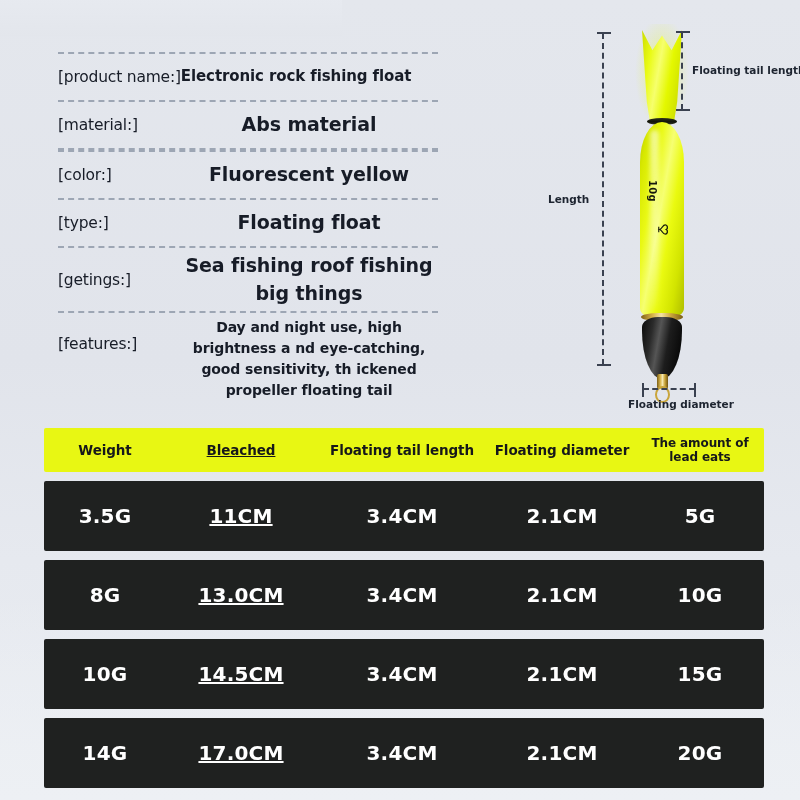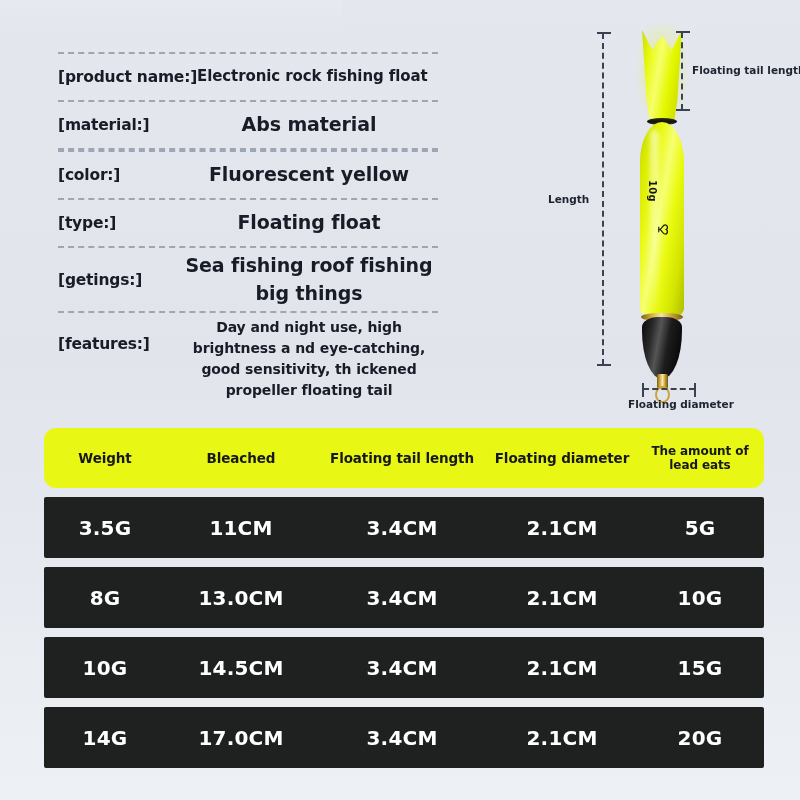--- a/index.html
+++ b/index.html
@@ -51,21 +51,21 @@
   }
   .spec-row {
     display: flex;
     align-items: center;
     min-height: 46px;
     padding: 4px 0;
   }
   .spec-label {
     flex: 0 0 122px;
     font-size: 15.5px;
-    font-weight: bold;
+    font-weight: normal;
     color: #171c27;
     letter-spacing: -.2px;
     white-space: nowrap;
   }
   .spec-value {
     flex: 1 1 auto;
     font-size: 19px;
     font-weight: bold;
     color: #171c27;
     text-align: center;
@@ -256,26 +256,26 @@
     position: absolute;
     left: 44px;
     top: 428px;
     width: 720px;
   }
   .t-row {
     display: flex;
     align-items: center;
   }
   .t-head {
-    height: 60px;
+    height: 44px;
     background: #e8f713;
-    border-radius: 12px;
+    border-radius: 2px;
   }
   .t-body-row {
-    height: 61px;
+    height: 70px;
     background: #1f2120;
     margin-top: 9px;
     border-radius: 2px;
   }
   .t-cell {
     text-align: center;
     padding: 0 4px;
   }
   .t-head .t-cell {
     font-size: 13.5px;
@@ -285,21 +285,21 @@
   }
   .t-head .t-cell.c5 { font-size: 12px; }
   .t-body-row .t-cell {
     font-size: 20px;
     font-weight: bold;
     color: #ffffff;
     letter-spacing: .2px;
   }
   
   .c1 { flex: 0 0 122px; }
-  .c2 { flex: 0 0 150px; }
+  .c2 { flex: 0 0 150px; text-decoration: underline; }
   .c3 { flex: 0 0 172px; }
   .c4 { flex: 0 0 148px; }
   .c5 { flex: 1 1 auto; }
 </style>
 </head>
 <body>
 
 <div class="page">
   <div class="bg-panel-light"></div>
   <div class="bg-wash-bottom"></div>

